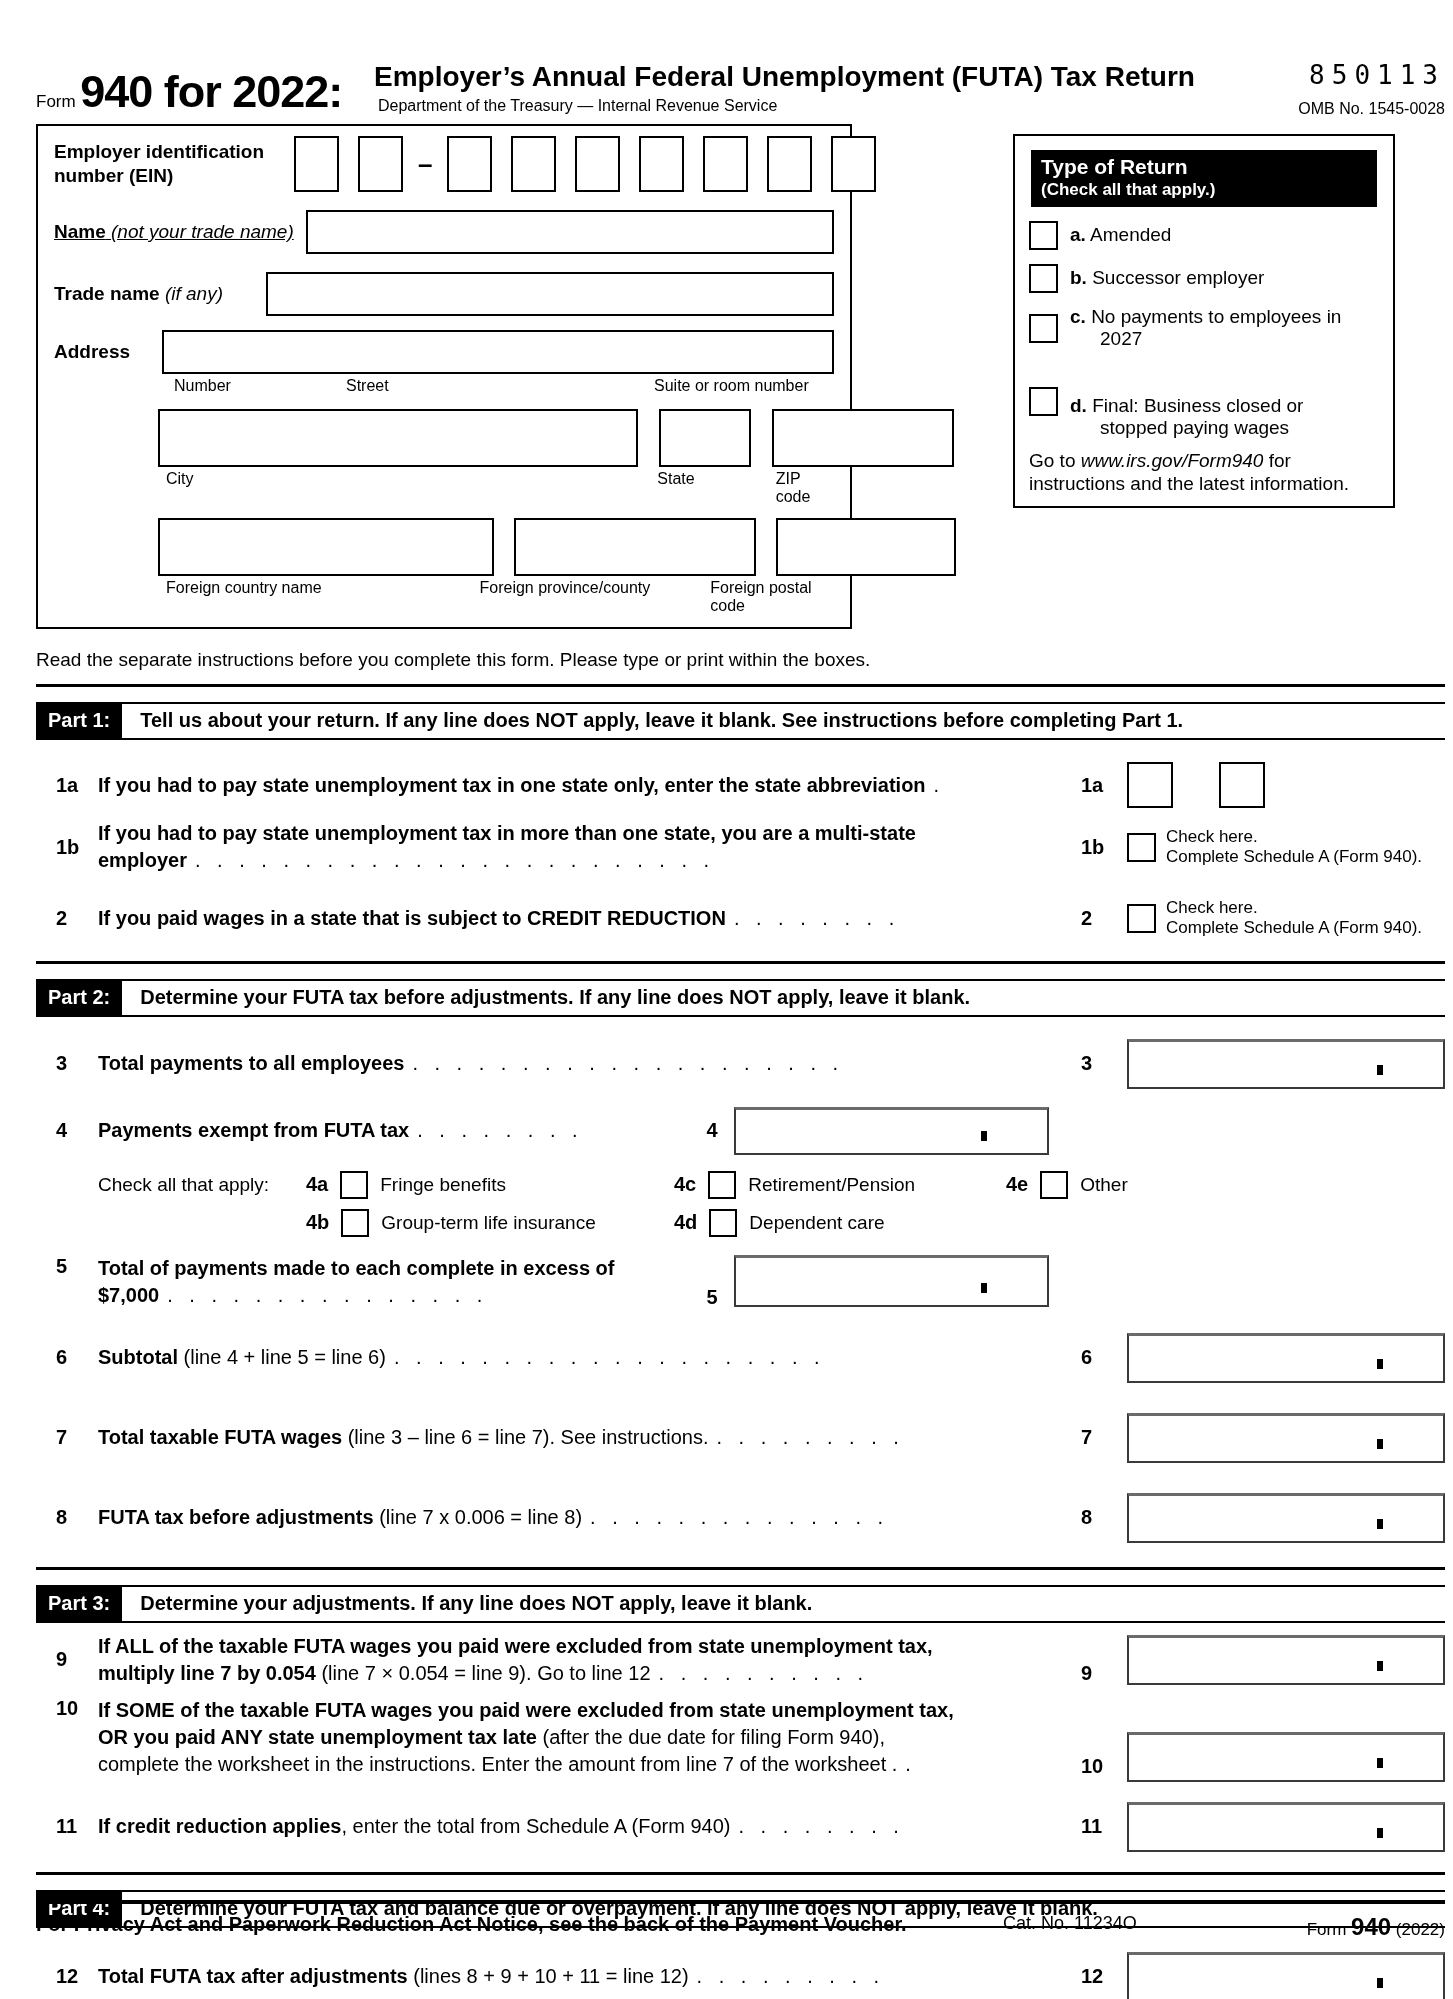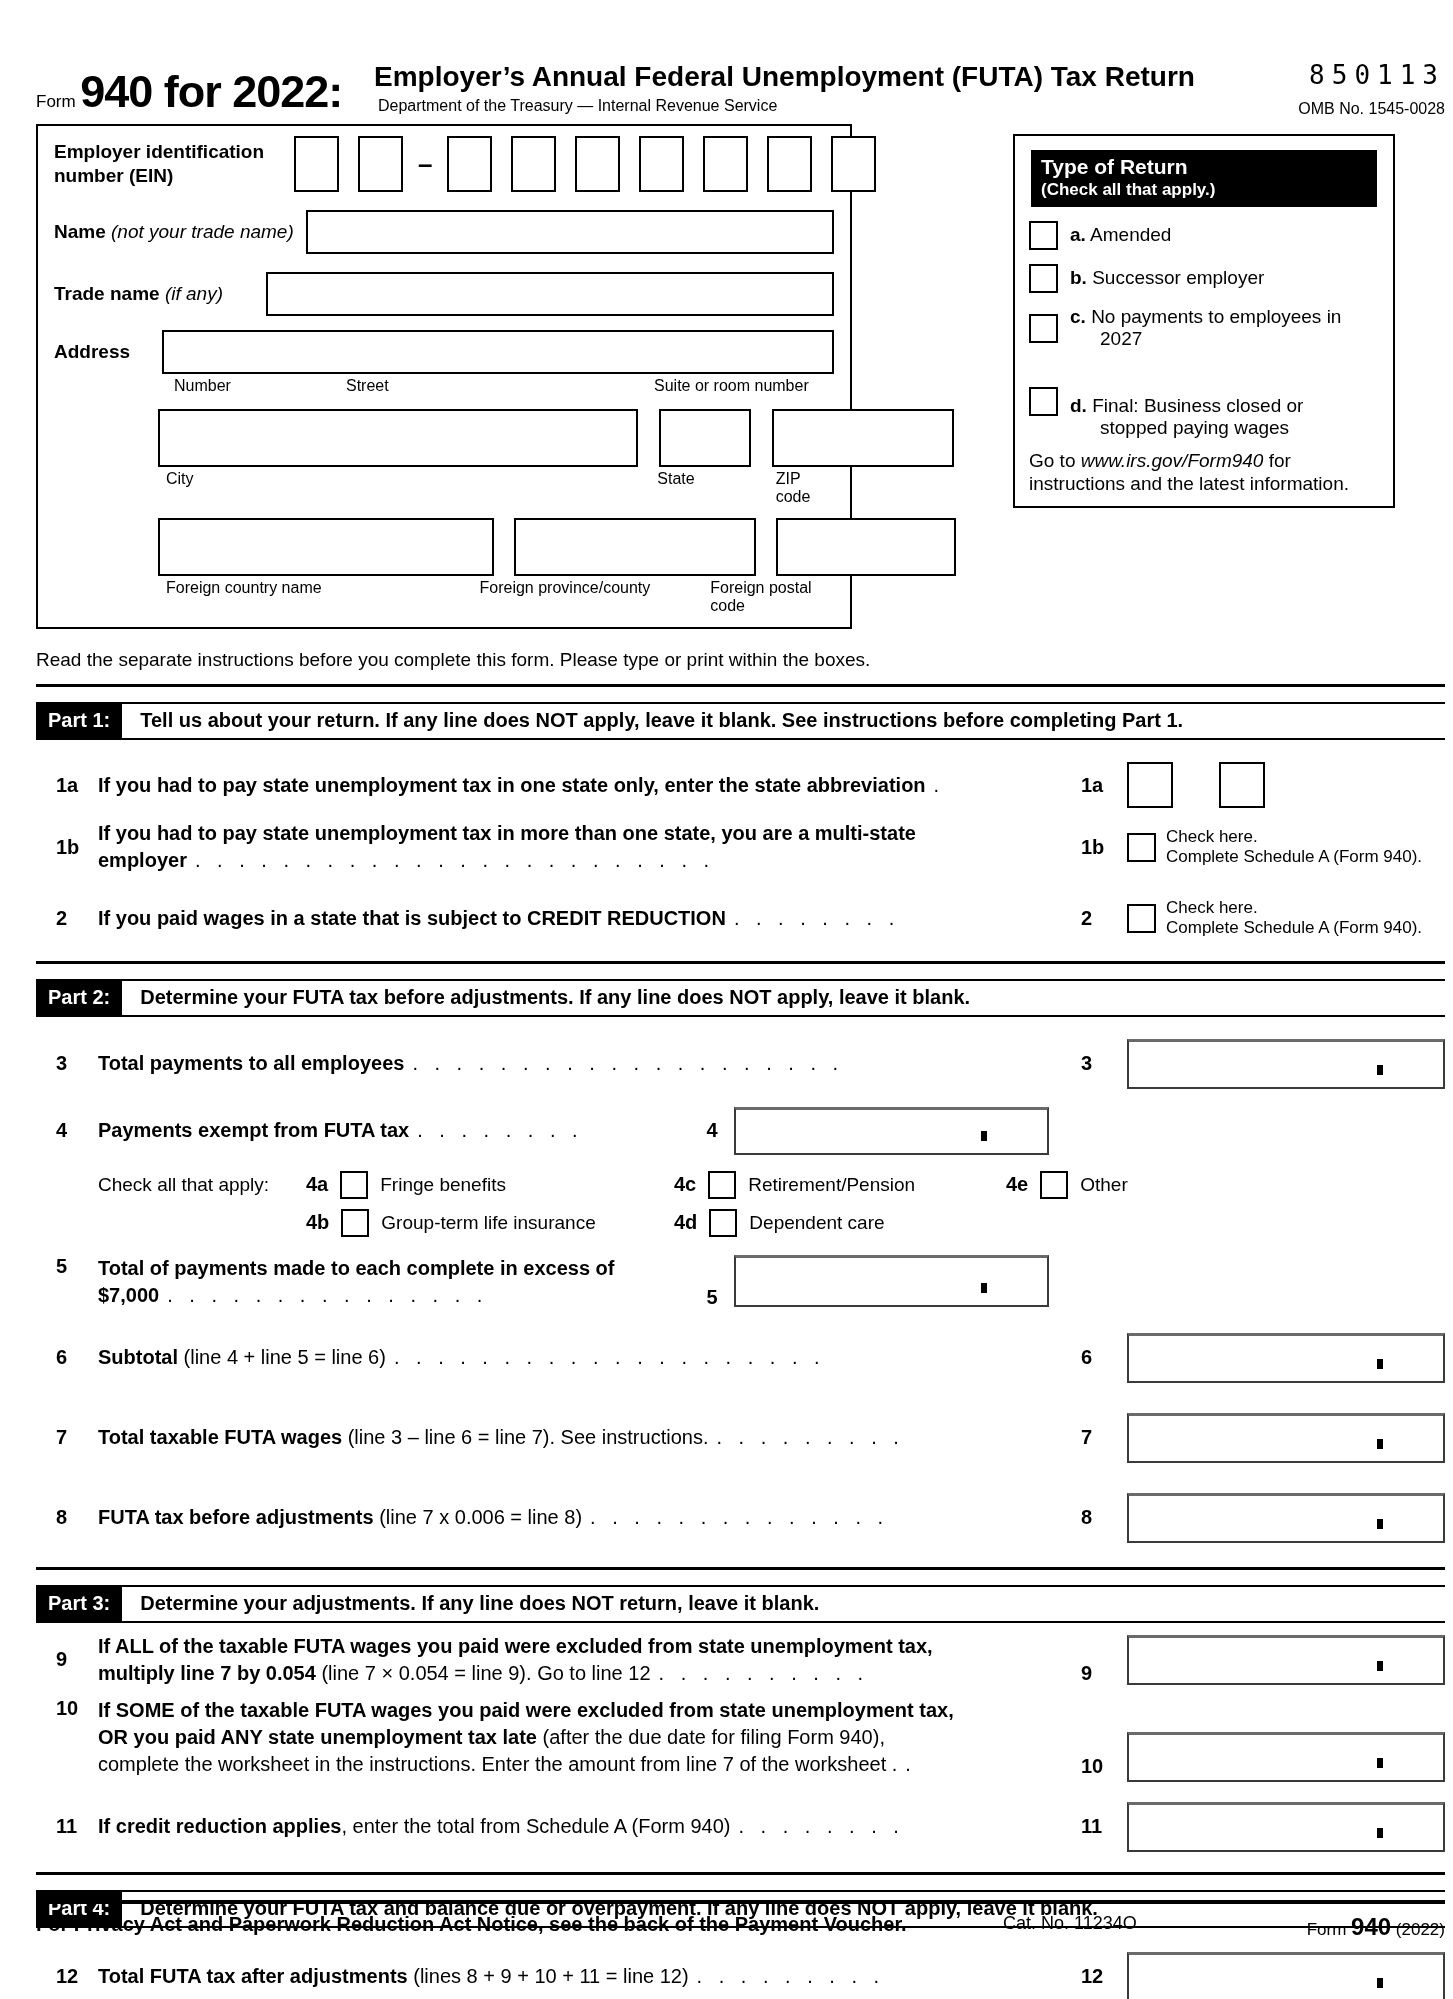--- a/index.html
+++ b/index.html
@@ -19,21 +19,21 @@
   .ocr{font-family:"DejaVu Sans Mono",monospace;font-size:26px;letter-spacing:7px;}
   .omb{font-size:16px;margin-top:10px;white-space:nowrap;}
 
   
   .top-wrap{position:relative;margin-top:6px;min-height:466px;}
   .emp-box{box-sizing:border-box;width:816px;border:2.5px solid #000;padding:10px 16px 12px 16px;}
   .erow{display:flex;align-items:center;}
   .flabel{font-size:19px;font-weight:700;line-height:1.25;}
   .flabel i{font-weight:400;}
   .wlab{width:240px;flex:none;}
-  .wname{width:252px;flex:none;}
+  .wname{width:252px;flex:none;text-decoration:underline;}
   .wtrade{width:212px;flex:none;}
   .waddr{width:108px;flex:none;}
   .cell{box-sizing:border-box;width:45px;height:56px;border:2px solid #000;background:#fff;flex:none;}
   .ein-cells{display:flex;align-items:center;gap:19px;}
   .dash{font-size:26px;font-weight:700;margin:0 -4px;}
   .input{box-sizing:border-box;border:2px solid #000;background:#fff;flex:1;height:44px;}
   .sub{font-size:16px;font-weight:400;}
   .subrow{display:flex;margin-top:3px;}
   .bigbox{box-sizing:border-box;border:2px solid #000;background:#fff;height:58px;flex:none;}
   .mt18{margin-top:18px;} .mt14{margin-top:14px;} .mt12{margin-top:12px;}
@@ -331,21 +331,21 @@
       <span class="rnum">8</span>
       <div class="amount">
             <span class="dec"></span>
           </div>
     </div>
   </div>
 
   <div class="psec" style="margin-top:24px;">
     <div class="pbar">
       <span class="plabel">Part 3:</span>
-      <span class="ptitle">Determine your adjustments. If any line does NOT return, leave it blank.</span>
+      <span class="ptitle">Determine your adjustments. If any line does NOT apply, leave it blank.</span>
     </div>
   </div>
 
   <div class="line" style="margin-top:10px;align-items:center;">
     <div class="ln">9</div>
     <div class="ltext"><b>If ALL of the taxable FUTA wages you paid were excluded from state unemployment tax,</b><br><b>multiply line 7 by 0.054</b><span> (line 7 × 0.054 = line 9). Go to line 12</span><span class="dots">. . . . . . . . . .</span></div>
     <div class="rcol">
       <span class="rnum" style="align-self:flex-end;">9</span>
       <div class="amount">
             <span class="dec"></span>

